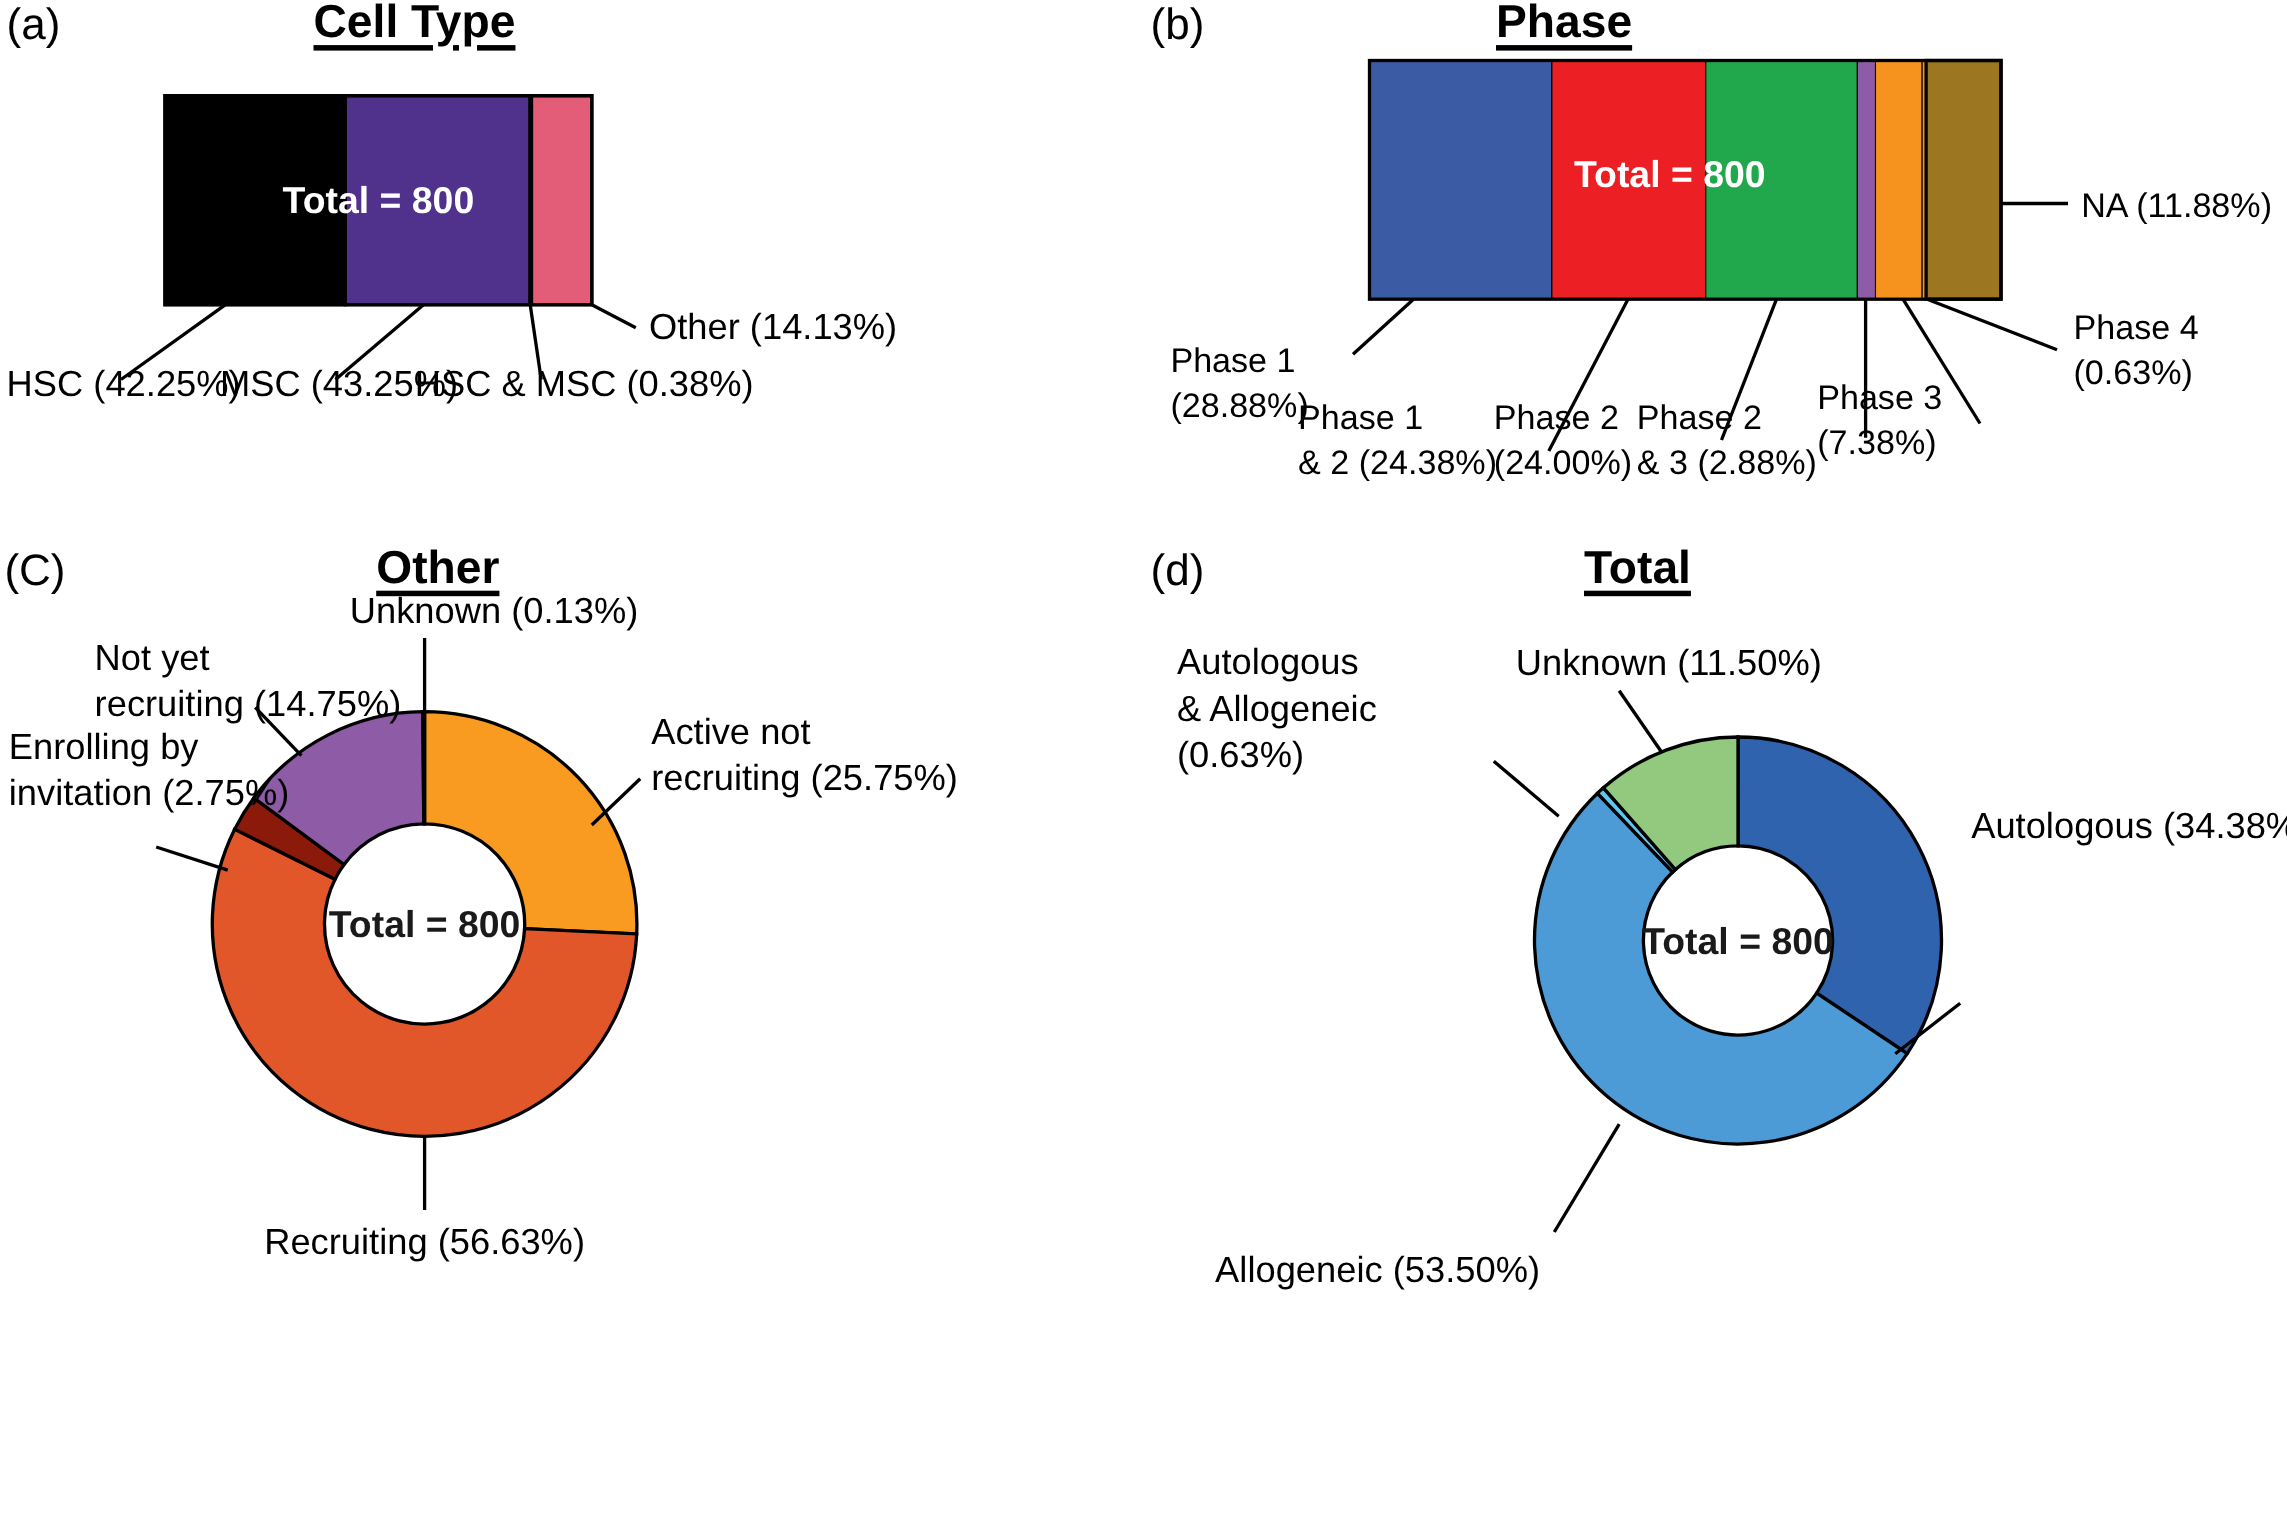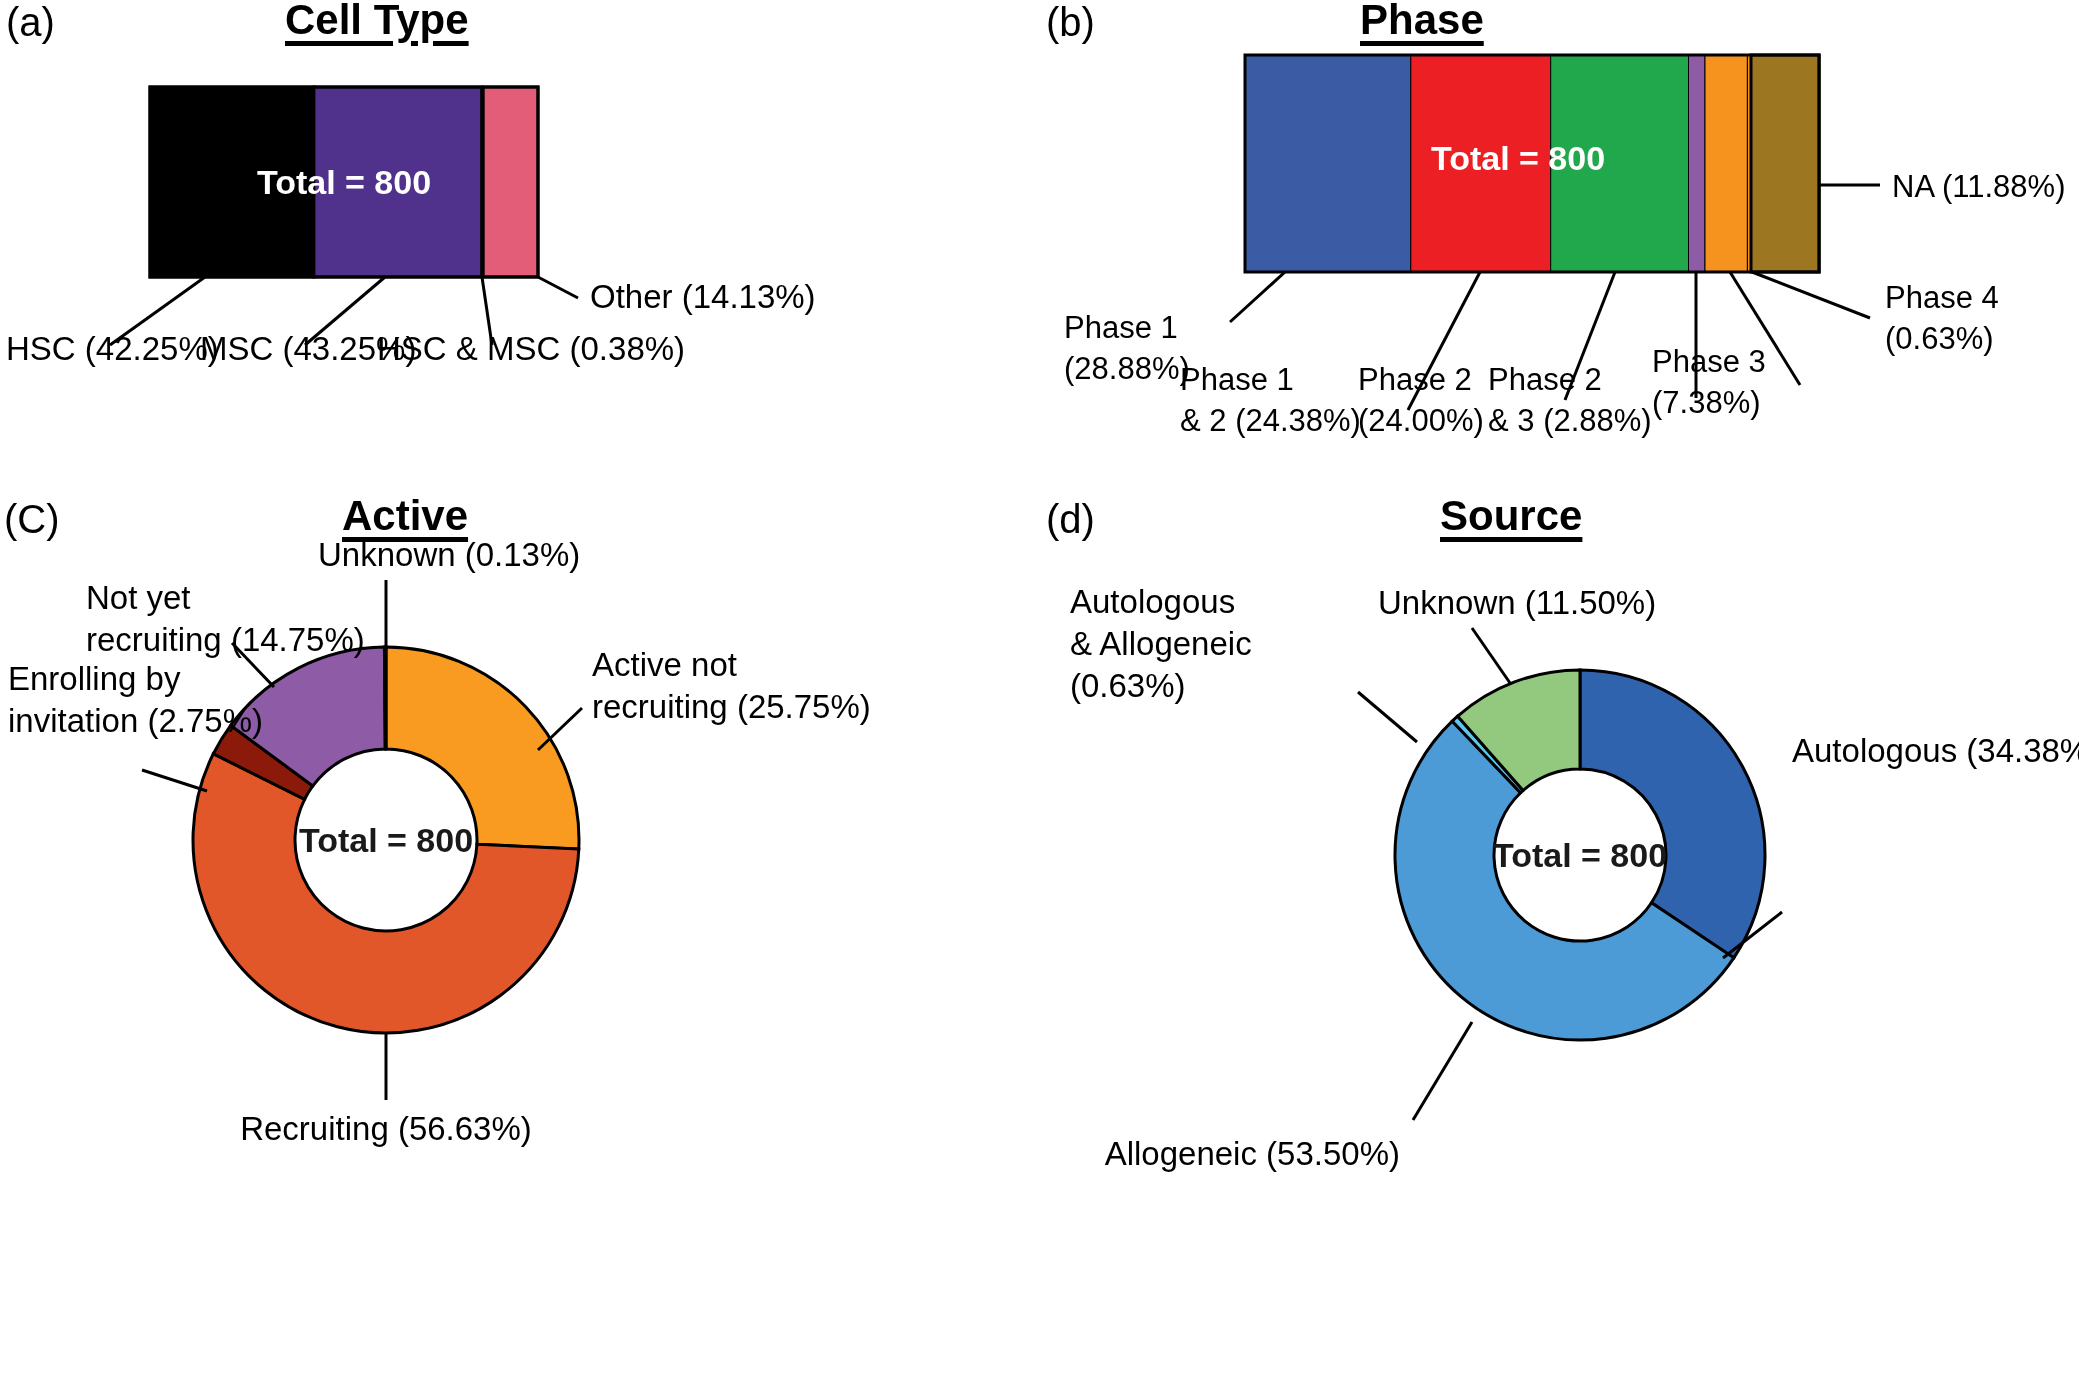--- a/index.html
+++ b/index.html
@@ -97,21 +97,21 @@
     <text class="lbl-b" x="845" y="308">
       <tspan x="845" dy="0">Phase 4</tspan>
       <tspan x="845" dy="41">(0.63%)</tspan>
     </text>
     <text class="lbl-b" x="852" y="197">NA (11.88%)</text>
   </svg>
 </div>
 
 <div class="panel" style="left:0;top:480px;width:1040px;height:908px;">
   <div class="panel-letter" style="left:4px;top:17px;">(C)</div>
-  <div class="panel-title" style="left:342px;top:12px;">Active</div>
+  <div class="panel-title" style="left:342px;top:12px;">Other</div>
 
   <svg width="1040" height="908" viewBox="0 0 1040 908">
 
     <g id="donut-status">
         <path d="M386,167 A193,193 0 0 1 578.7872141372793,369.0603567913643 L476.89967091446846,364.27198169955517 A91,91 0 0 0 386,269 Z" fill="#F89B20" stroke="#000000" stroke-width="3"></path>
         <path d="M578.7872141372793,369.0603567913643 A193,193 0 1 1 213.33534159163656,273.7682440354879 L304.58816624268877,319.34150366440105 A91,91 0 1 0 476.89967091446846,364.27198169955517 Z" fill="#E2572A" stroke="#000000" stroke-width="3"></path>
         <path d="M213.33534159163656,273.7682440354879 A193,193 0 0 1 230.73020241467538,245.36889620259115 L312.7898881851578,305.9511375877502 A91,91 0 0 0 304.58816624268877,319.34150366440105 Z" fill="#8B1A0A" stroke="#000000" stroke-width="3"></path>
         <path d="M230.73020241467538,245.36889620259115 A193,193 0 0 1 384.4237239602188,167.00643701447862 L385.25678176362646,269.00303506900286 A91,91 0 0 0 312.7898881851578,305.9511375877502 Z" fill="#8E5BA6" stroke="#000000" stroke-width="3"></path>
         <path d="M384.4237239602188,167.00643701447862 A193,193 0 0 1 386.0000000000001,167 L386.00000000000006,269 A91,91 0 0 0 385.25678176362646,269.00303506900286 Z" fill="#FFFFFF" stroke="#000000" stroke-width="3"></path>
       </g>
@@ -136,21 +136,21 @@
     <text class="lbl" x="592" y="196">
       <tspan x="592" dy="0">Active not</tspan>
       <tspan x="592" dy="42">recruiting (25.75%)</tspan>
     </text>
     <text class="lbl" x="386" y="660" text-anchor="middle">Recruiting (56.63%)</text>
   </svg>
 </div>
 
 <div class="panel" style="left:1040px;top:480px;width:1039px;height:908px;">
   <div class="panel-letter" style="left:6px;top:17px;">(d)</div>
-  <div class="panel-title" style="left:400px;top:12px;">Source</div>
+  <div class="panel-title" style="left:400px;top:12px;">Total</div>
 
   <svg width="1039" height="908" viewBox="0 0 1039 908">
 
     <g id="donut-source">
         <path d="M540,190 A185,185 0 0 1 693.8117880924749,477.79559253098165 L611.5016960862315,422.7860592306185 A86,86 0 0 0 540,289 Z" fill="#3063AE" stroke="#000000" stroke-width="3"></path>
         <path d="M693.8117880924749,477.79559253098165 A185,185 0 1 1 412.27167184031146,241.16998025281876 L480.6235879906313,312.7871259553644 A86,86 0 1 0 611.5016960862315,422.7860592306185 Z" fill="#4C9BD6" stroke="#000000" stroke-width="3"></path>
         <path d="M412.27167184031146,241.16998025281876 A185,185 0 0 1 417.66733132409627,236.22061329350257 L483.13184050741773,310.48633915265526 A86,86 0 0 0 480.6235879906313,312.7871259553644 Z" fill="#5BC8EF" stroke="#000000" stroke-width="3"></path>
         <path d="M417.66733132409627,236.22061329350257 A185,185 0 0 1 540.0000000000001,190 L540.0000000000001,289 A86,86 0 0 0 483.13184050741773,310.48633915265526 Z" fill="#92C97E" stroke="#000000" stroke-width="3"></path>
       </g>
 

